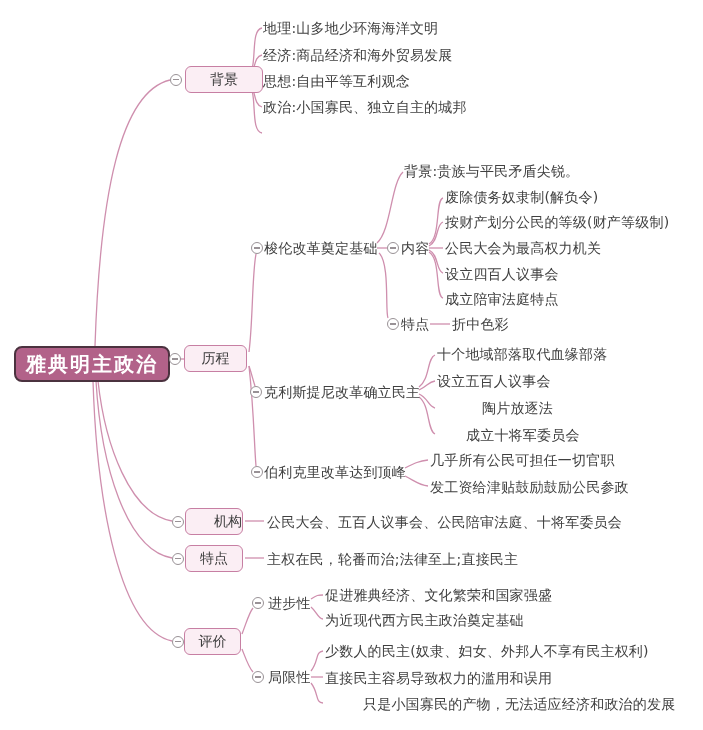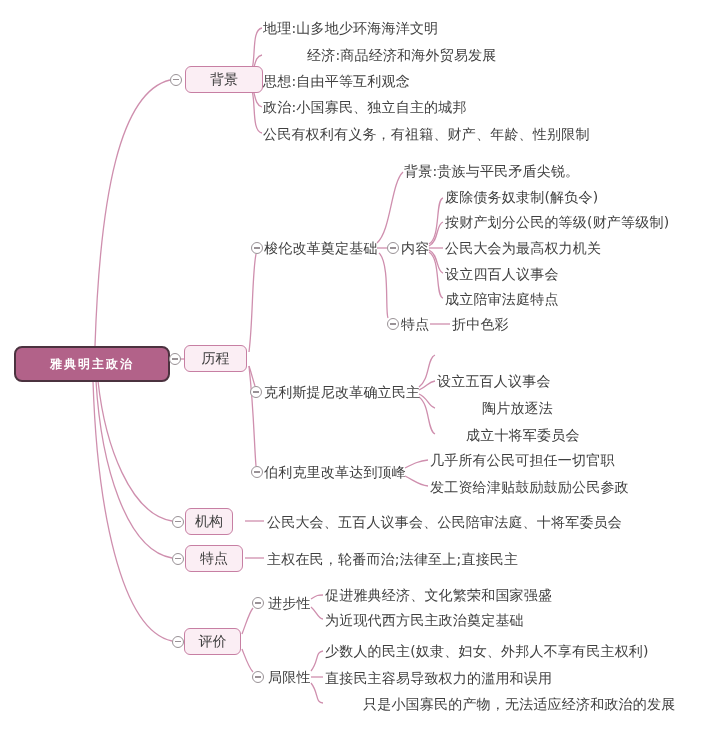--- a/index.html
+++ b/index.html
@@ -15,21 +15,21 @@
   }
   .box {
     position:absolute; background:#fbeef4; border:1.4px solid #c77fa3;
     border-radius:6px; display:flex; align-items:center; justify-content:center;
     font-size:14px; color:#3c3c3c; box-sizing:border-box; white-space:nowrap;
   }
   .root-box {
     position:absolute; left:14px; top:346px; width:156px; height:36px;
     background:#b26289; border:2.5px solid #4b323f; border-radius:8px;
     display:flex; align-items:center; justify-content:center;
-    font-size:12px; font-weight:bold; color:#ffffff; letter-spacing:2px;
+    font-size:20px; font-weight:bold; color:#ffffff; letter-spacing:2px;
     box-sizing:border-box; white-space:nowrap;
   }
   .collapse {
     position:absolute; width:12px; height:12px; background:#ffffff;
     border:1.3px solid #999296; border-radius:50%;
     transform:translate(-50%,-50%); box-sizing:border-box; cursor:pointer;
   }
   .collapse::after {
     content:""; position:absolute; left:2px; right:2px; top:50%; height:1.3px;
     margin-top:-0.65px; background:#999296;
@@ -109,21 +109,21 @@
   <div class="root-box">
     <span>雅典明主政治</span>
   </div>
 
   <div class="box" style="left:185px;top:66px;width:78px;height:27px;">
     <span>背景</span>
   </div>
   <div class="box" style="left:184px;top:345px;width:63px;height:27px;">
     <span>历程</span>
   </div>
-  <div class="box" style="left:185px;top:508px;width:48px;height:27px;">
+  <div class="box" style="left:185px;top:508px;width:58px;height:27px;justify-content:flex-end;">
     <span>机构</span>
   </div>
   <div class="box" style="left:185px;top:545px;width:58px;height:27px;">
     <span>特点</span>
   </div>
   <div class="box" style="left:184px;top:628px;width:57px;height:27px;">
     <span>评价</span>
   </div>
 
   <span class="collapse" style="left:176px;top:79.5px;"></span>
@@ -133,41 +133,41 @@
   <span class="collapse" style="left:178px;top:641.5px;"></span>
   <span class="collapse" style="left:257px;top:248px;"></span>
   <span class="collapse" style="left:256px;top:392px;"></span>
   <span class="collapse" style="left:257px;top:472px;"></span>
   <span class="collapse" style="left:393px;top:248px;"></span>
   <span class="collapse" style="left:393px;top:324px;"></span>
   <span class="collapse" style="left:258px;top:603px;"></span>
   <span class="collapse" style="left:258px;top:677px;"></span>
 
   <span class="label" style="left:263px;top:28px;">地理:山多地少环海海洋文明</span>
-  <span class="label" style="left:263px;top:54.5px;margin-left:44px;">经济:商品经济和海外贸易发展</span>
+  <span class="label" style="left:263px;top:54.5px;">经济:商品经济和海外贸易发展</span>
   <span class="label" style="left:263px;top:80.5px;">思想:自由平等互利观念</span>
   <span class="label" style="left:263px;top:107px;">政治:小国寡民、独立自主的城邦</span>
-  <span class="label" style="left:263px;top:133.5px;">公民有权利有义务，有祖籍、财产、年龄、性别限制</span>
 
   <span class="label" style="left:264px;top:248px;">梭伦改革奠定基础</span>
   <span class="label" style="left:264px;top:392px;">克利斯提尼改革确立民主</span>
   <span class="label" style="left:264px;top:472px;">伯利克里改革达到顶峰</span>
 
   <span class="label" style="left:404px;top:170.5px;">背景:贵族与平民矛盾尖锐。</span>
   <span class="label" style="left:401px;top:248px;">内容</span>
   <span class="label" style="left:401px;top:324px;">特点</span>
 
   <span class="label" style="left:445px;top:197px;">废除债务奴隶制(解负令)</span>
   <span class="label" style="left:445px;top:222px;">按财产划分公民的等级(财产等级制)</span>
   <span class="label" style="left:445px;top:248px;">公民大会为最高权力机关</span>
   <span class="label" style="left:445px;top:273.5px;">设立四百人议事会</span>
   <span class="label" style="left:445px;top:298.5px;">成立陪审法庭特点</span>
 
   <span class="label" style="left:452px;top:324px;">折中色彩</span>
 
+  <span class="label" style="left:437px;top:354px;">十个地域部落取代血缘部落</span>
   <span class="label" style="left:437px;top:381px;">设立五百人议事会</span>
   <span class="label" style="left:437px;top:408px;padding-left:45px;">陶片放逐法</span>
   <span class="label" style="left:437px;top:434.5px;margin-left:29px;">成立十将军委员会</span>
 
   <span class="label" style="left:430px;top:459.5px;">几乎所有公民可担任一切官职</span>
   <span class="label" style="left:430px;top:486.5px;">发工资给津贴鼓励鼓励公民参政</span>
 
   <span class="label" style="left:267px;top:521.5px;">公民大会、五百人议事会、公民陪审法庭、十将军委员会</span>
   <span class="label" style="left:267px;top:558.5px;">主权在民，轮番而治;法律至上;直接民主</span>
 

